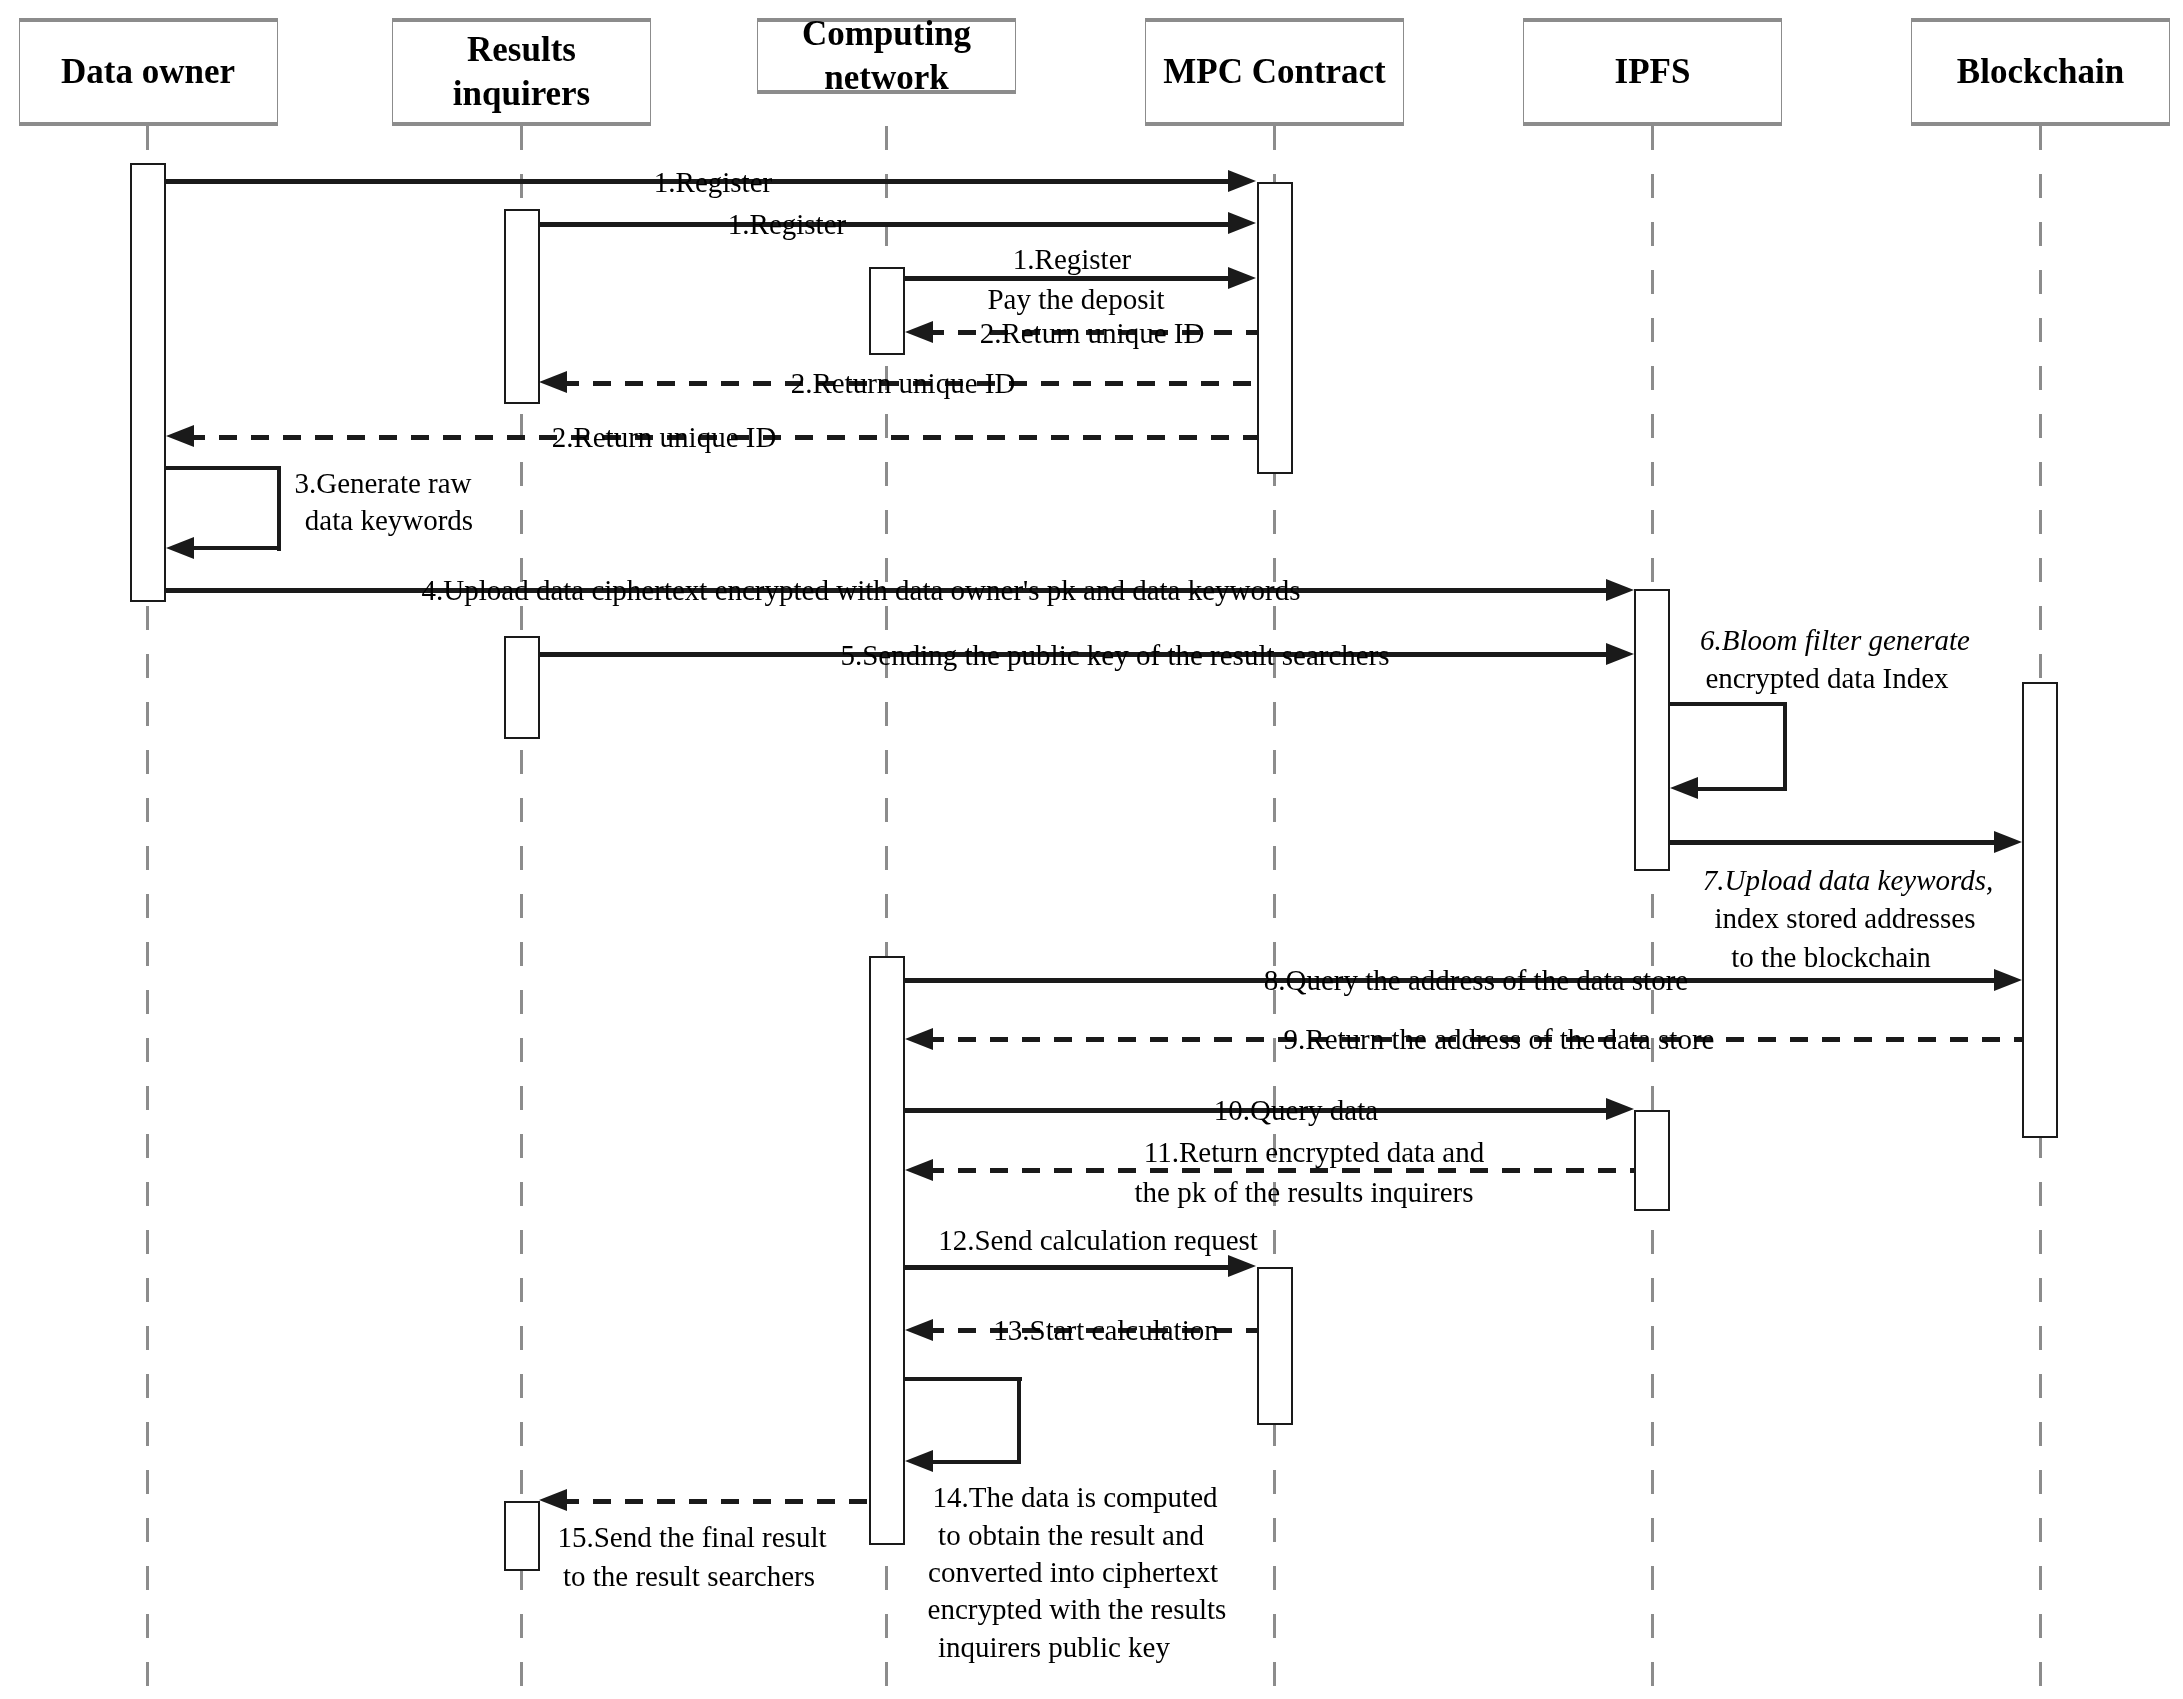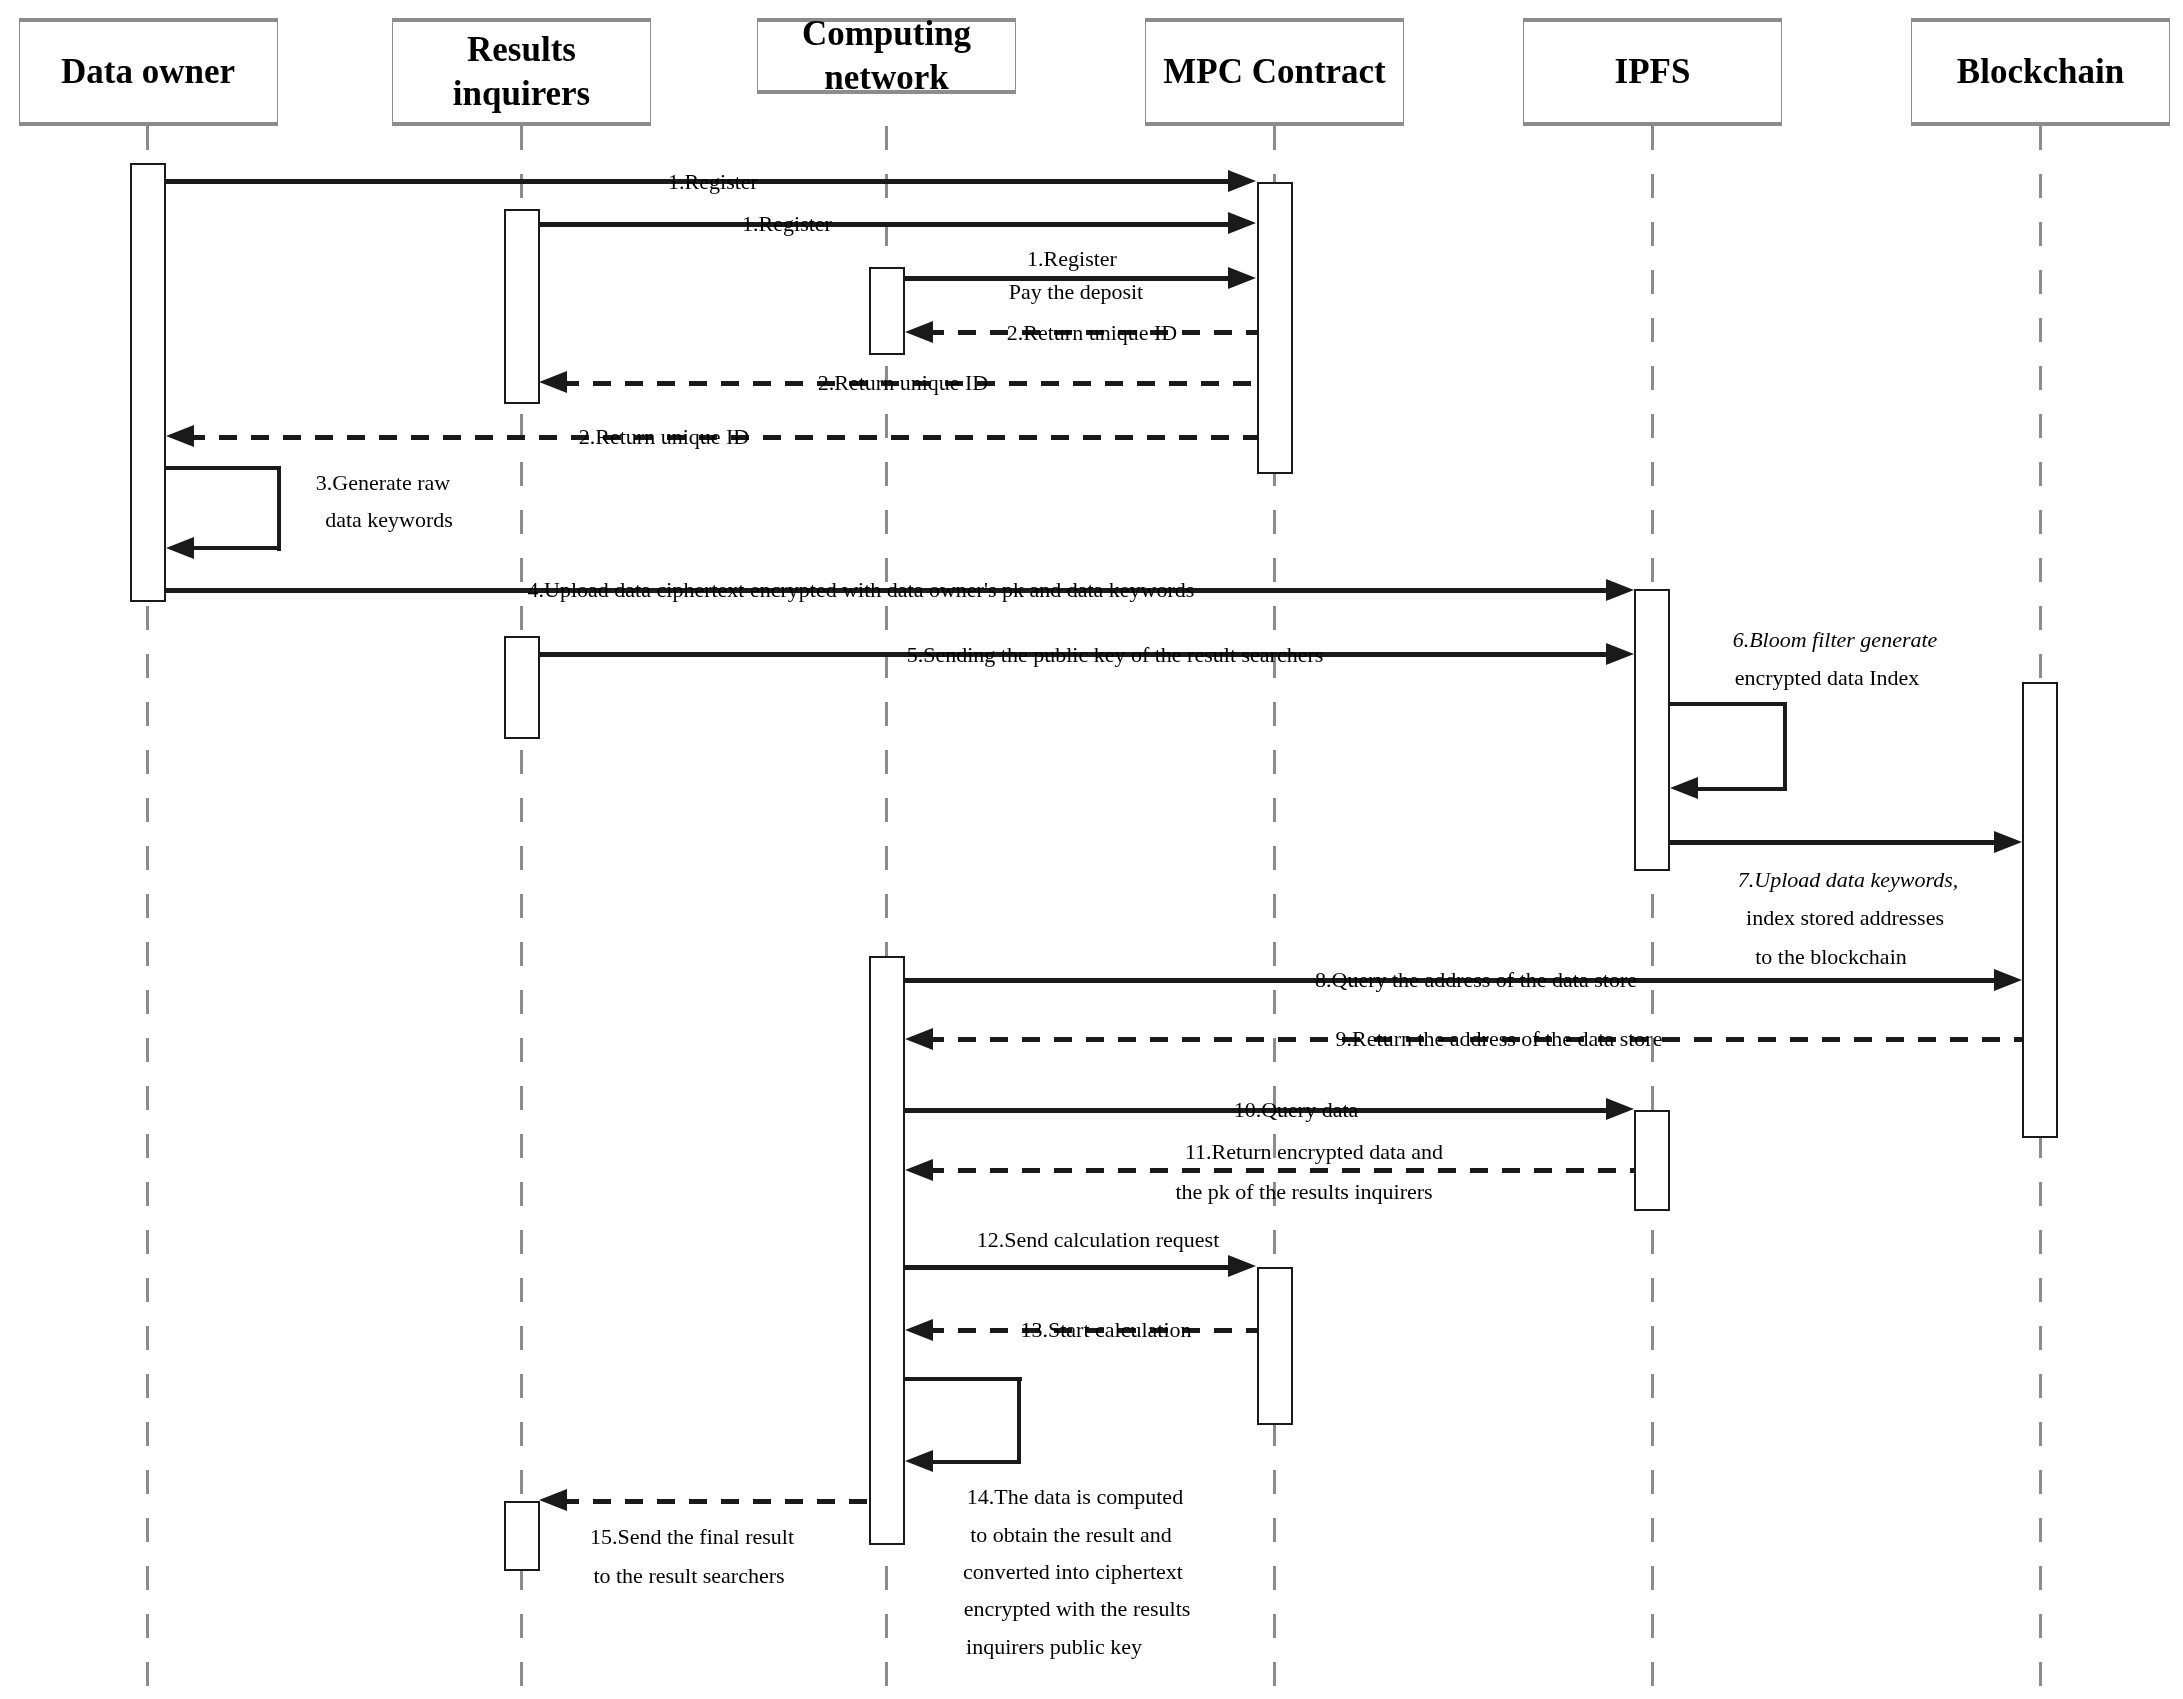--- a/index.html
+++ b/index.html
@@ -47,21 +47,21 @@
     border-top:11.6px solid transparent;border-bottom:11.6px solid transparent;
     border-left:28.5px solid var(--line);
   }
   .arrow-left{
     position:absolute;width:0;height:0;
     border-top:11.6px solid transparent;border-bottom:11.6px solid transparent;
     border-right:28.5px solid var(--line);
   }
   .msg-label{
     position:absolute;transform:translate(-50%,-50%);
-    font-size:22px;line-height:30px;white-space:nowrap;
+    font-size:29px;line-height:30px;white-space:nowrap;
   }
   .loop-top,.loop-bottom{position:absolute;height:4.2px;background:var(--line);}
   .loop-right{position:absolute;width:4.2px;background:var(--line);}
 </style>
 </head>
 <body>
 
 <div id="diagram" style="width: 2183px; height: 1700px;">
     <div class="lifeline" style="left: 146px; top: 126px; height: 1566px;"></div>
     <div class="lifeline" style="left: 520px; top: 126px; height: 1566px;"></div>
@@ -102,21 +102,21 @@
     <div class="activation" style="left: 504px; top: 1501px; height: 70px;"></div>
     <div class="msg-line-solid" style="left: 166px; top: 179px; width: 1070px;"></div>
     <div class="arrow-right" style="left: 1228px; top: 170px;"></div>
     <div class="msg-label" style="left: 713px; top: 182px;">1.Register</div>
     <div class="msg-line-solid" style="left: 539px; top: 222px; width: 696px;"></div>
     <div class="arrow-right" style="left: 1228px; top: 212px;"></div>
     <div class="msg-label" style="left: 787px; top: 224px;">1.Register</div>
     <div class="msg-line-solid" style="left: 905px; top: 276px; width: 331px;"></div>
     <div class="arrow-right" style="left: 1228px; top: 267px;"></div>
     <div class="msg-label" style="left: 1072px; top: 259px;">1.Register</div>
-    <div class="msg-label" style="left: 1076px; top: 292px;">Pay the deposit</div>
+    <div class="msg-label" style="left: 1076px; top: 299px;">Pay the deposit</div>
     <div class="msg-line-dashed" style="left: 926px; top: 330px; width: 331px;"></div>
     <div class="arrow-left" style="left: 905px; top: 321px;"></div>
     <div class="msg-label" style="left: 1092px; top: 333px;">2.Return unique ID</div>
     <div class="msg-line-dashed" style="left: 561px; top: 381px; width: 696px;"></div>
     <div class="arrow-left" style="left: 539px; top: 371px;"></div>
     <div class="msg-label" style="left: 903px; top: 383px;">2.Return unique ID</div>
     <div class="msg-line-dashed" style="left: 187px; top: 435px; width: 1070px;"></div>
     <div class="arrow-left" style="left: 166px; top: 425px;"></div>
     <div class="msg-label" style="left: 664px; top: 437px;">2.Return unique ID</div>
     <div class="msg-line-solid" style="left: 166px; top: 588px; width: 1447px;"></div>

